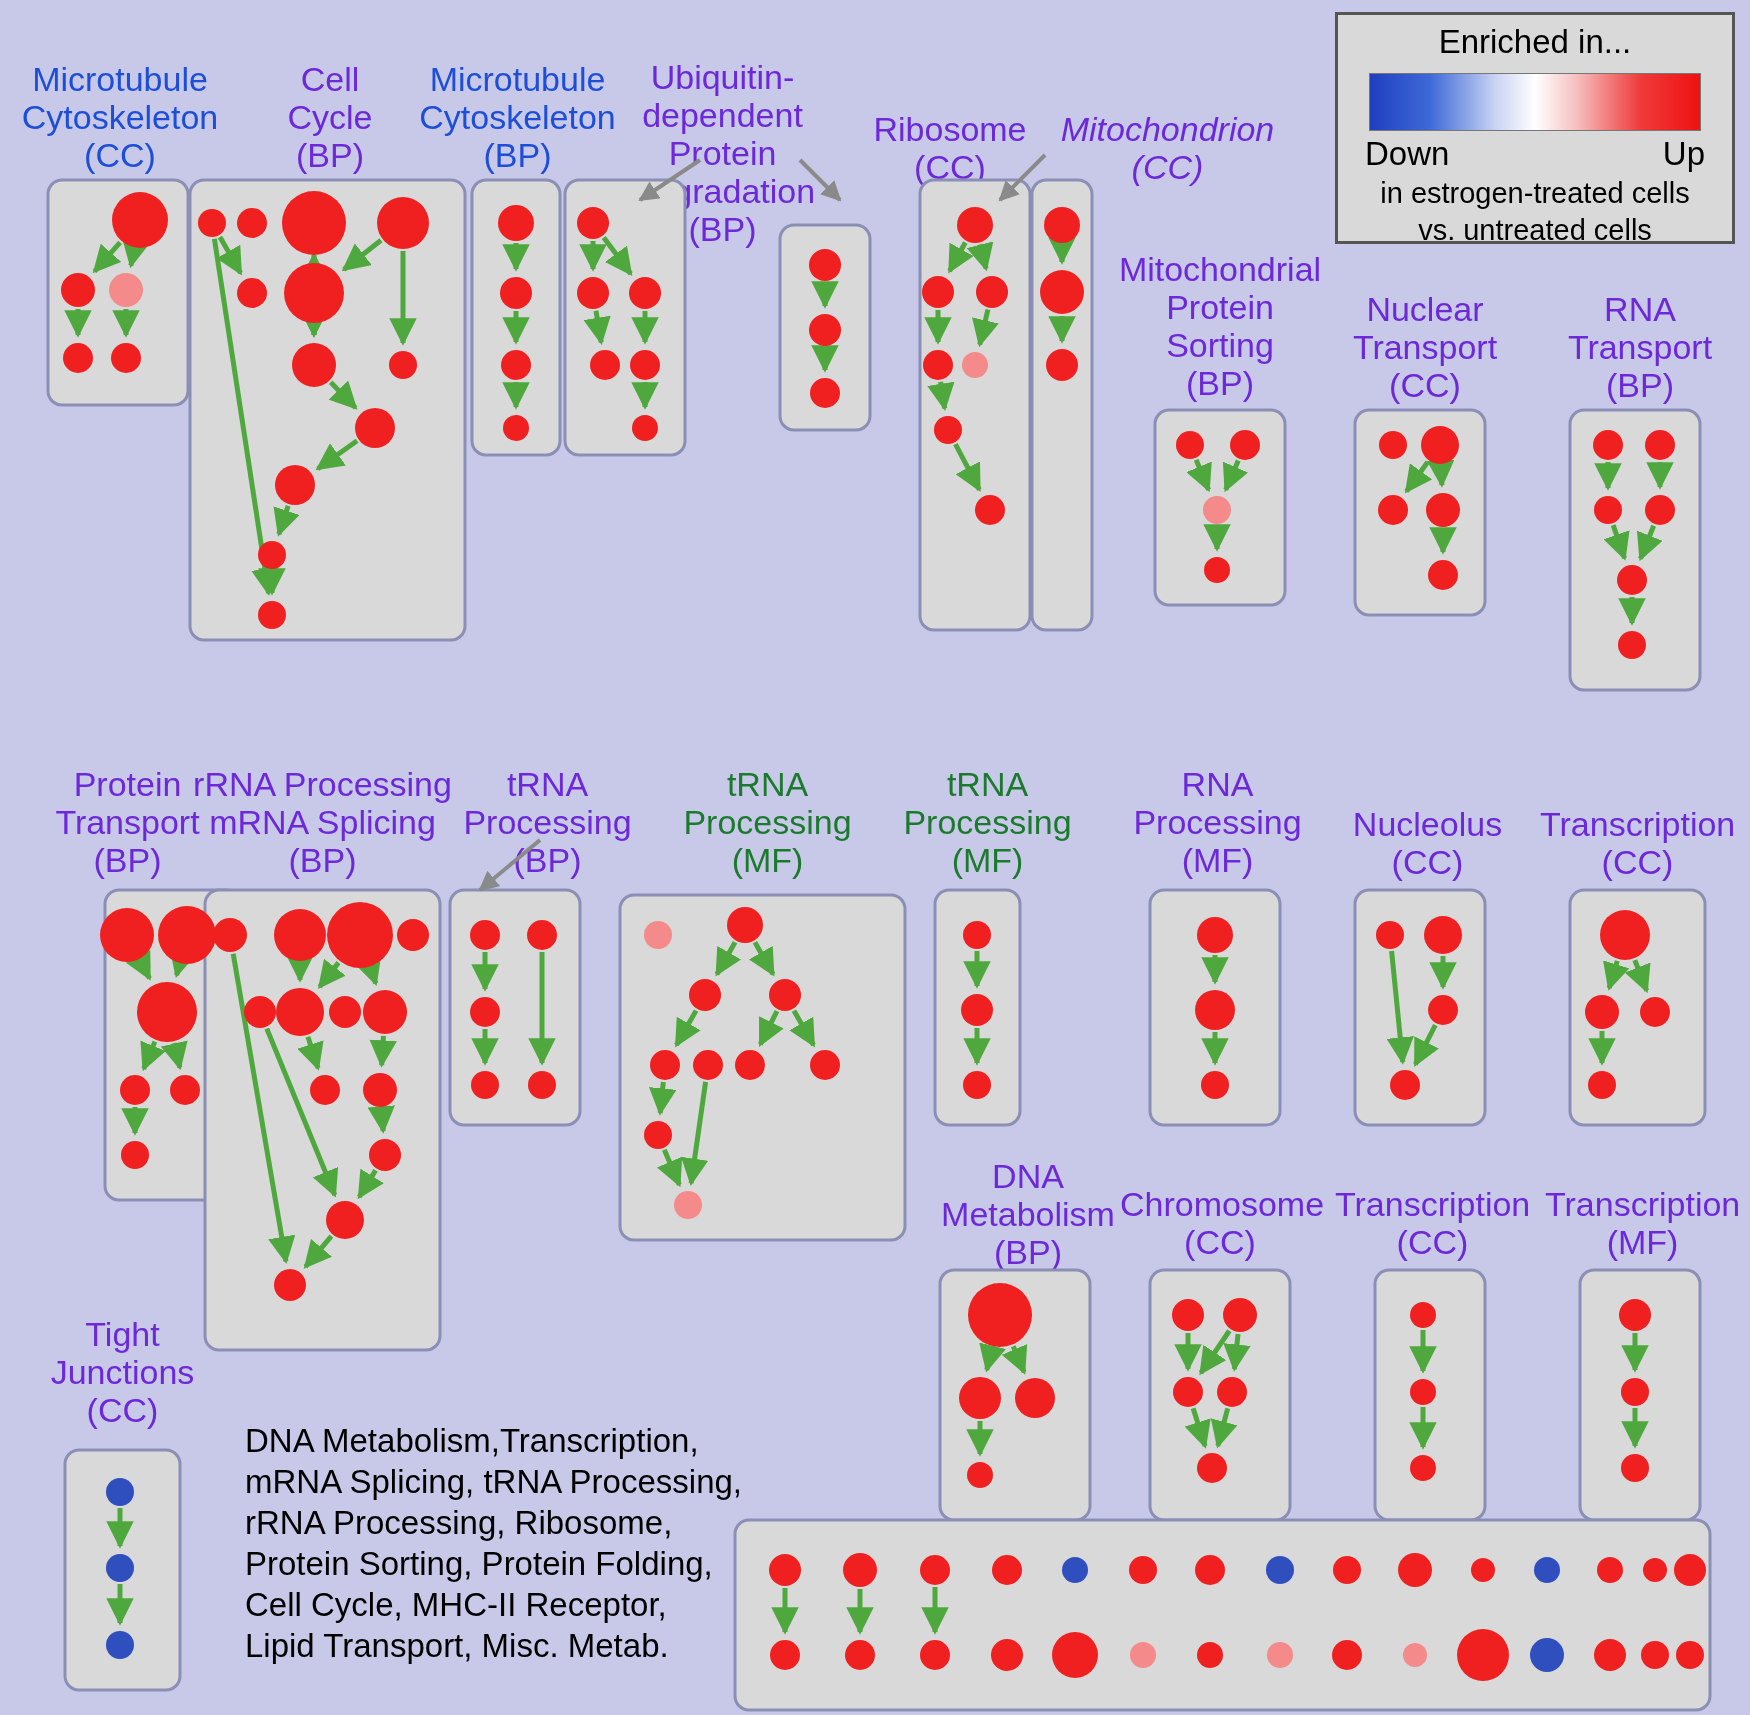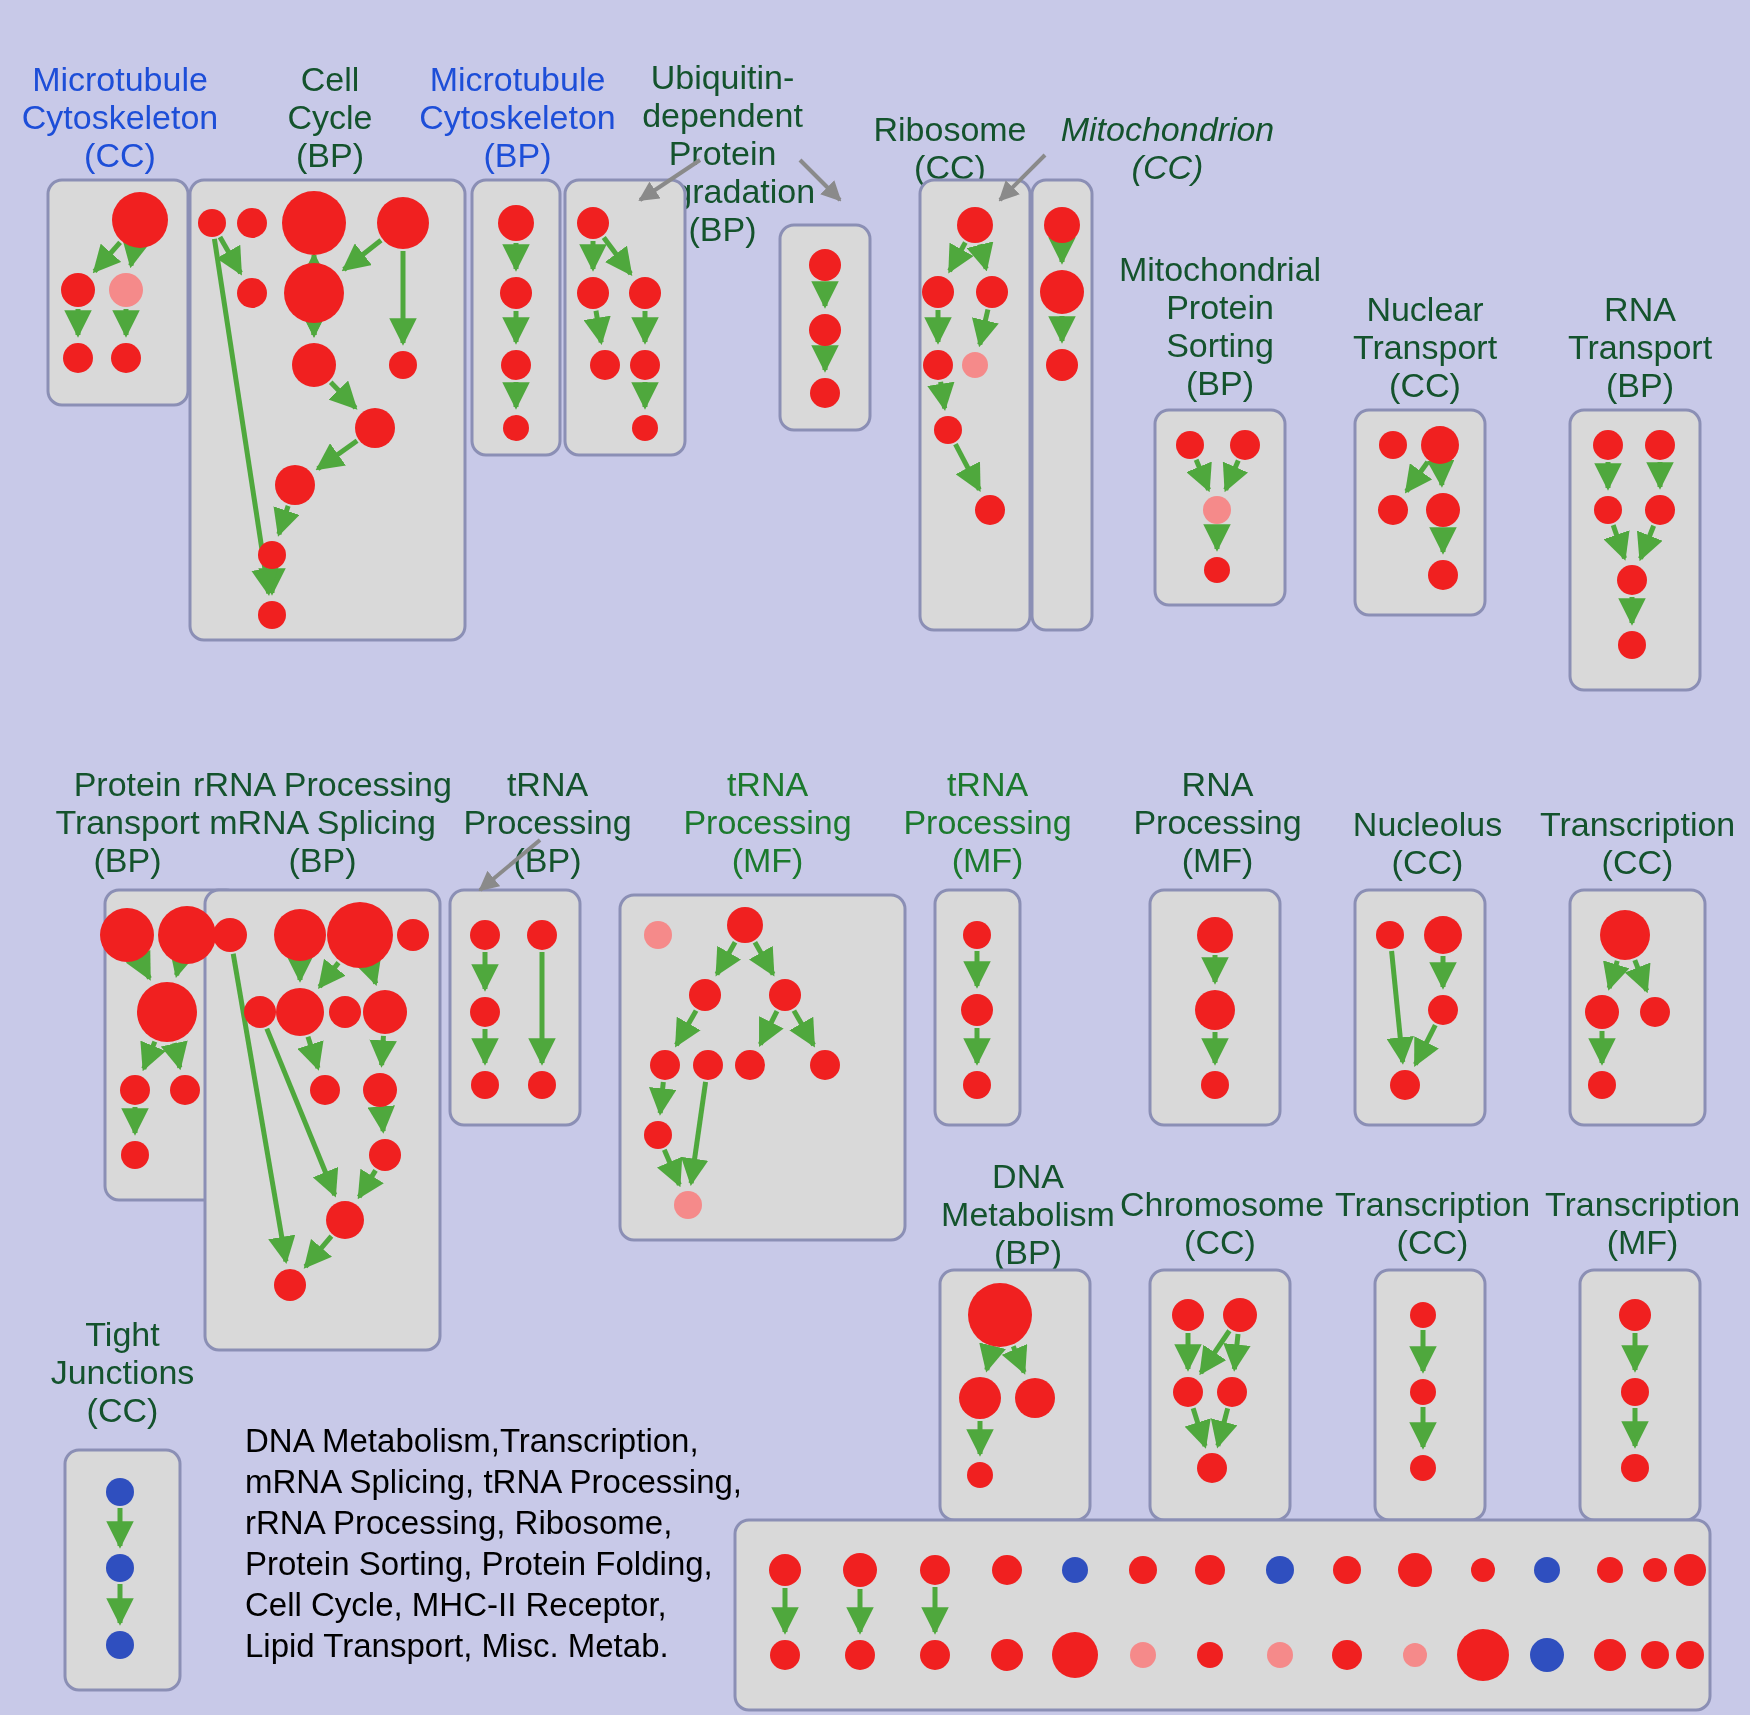--- a/index.html
+++ b/index.html
@@ -6,21 +6,21 @@
   body{
     width:1750px;height:1715px;
     background:#c8c9e8;
     font-family:"Liberation Sans", sans-serif;
     position:relative;
     overflow:hidden;
   }
   #canvas{position:absolute;inset:0;}
   .label{
     position:absolute;
-    color:#14532d;
+    color:#6d28d9;
     font-size:34px;
     line-height:38px;
     text-align:center;
     white-space:pre-line;
     font-family:"Liberation Sans", sans-serif;
   }
   .label.cc-blue{color:#1d4ed8;}
   .label.mf-green{color:#1c7a2e;}
   .legend{
     position:absolute;
@@ -125,20 +125,30 @@
 Junctions
 (CC)</div>
 
   <div class="multiline-note" style="left:245px;top:1420px;width:530px;">DNA Metabolism,Transcription,
 mRNA Splicing, tRNA Processing,
 rRNA Processing, Ribosome,
 Protein Sorting, Protein Folding,
 Cell Cycle, MHC-II Receptor,
 Lipid Transport, Misc. Metab.</div>
 
+  <div class="legend" style="left:1335px;top:12px;width:400px;height:232px;">
+    <div class="legend-title">Enriched in...</div>
+    <div class="legend-bar"></div>
+    <div class="legend-ends">
+      <span>Down</span>
+      <span>Up</span>
+    </div>
+    <div class="legend-sub">in estrogen-treated cells</div>
+    <div class="legend-sub">vs. untreated cells</div>
+  </div>
 
   <svg class="wire">
     <defs>
       <marker id="arrow" viewBox="0 0 10 10" refX="9" refY="5" markerWidth="5.5" markerHeight="5.5" orient="auto-start-reverse">
         <path d="M 0 0 L 10 5 L 0 10 z" fill="#4fa83d"></path>
       </marker>
       <marker id="grayarrow" viewBox="0 0 10 10" refX="9" refY="5" markerWidth="5" markerHeight="5" orient="auto-start-reverse">
         <path d="M 0 0 L 10 5 L 0 10 z" fill="#8a8a8a"></path>
       </marker>
     </defs>

